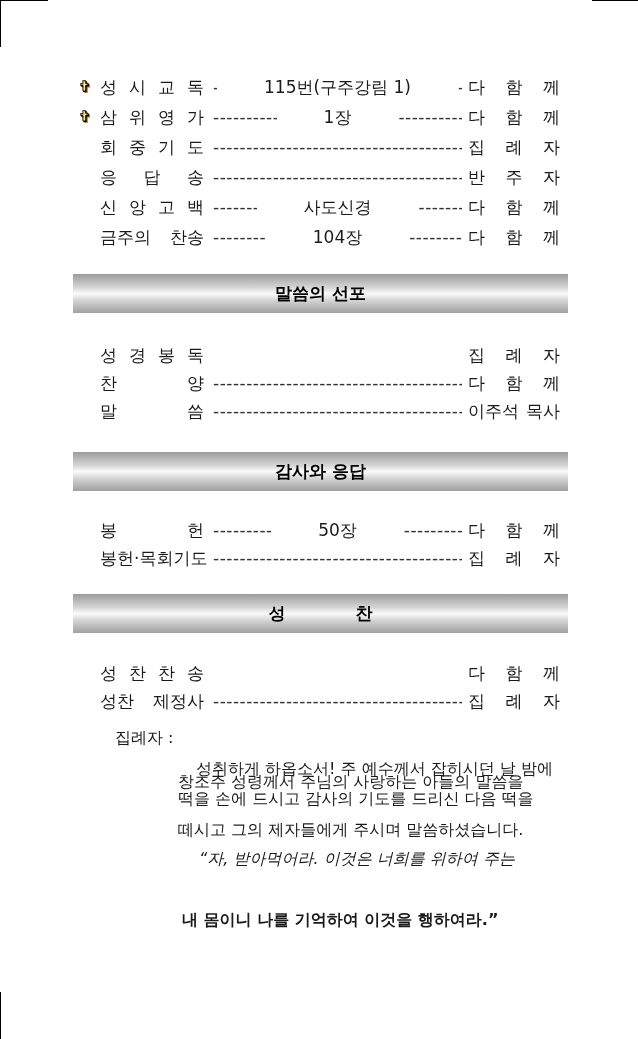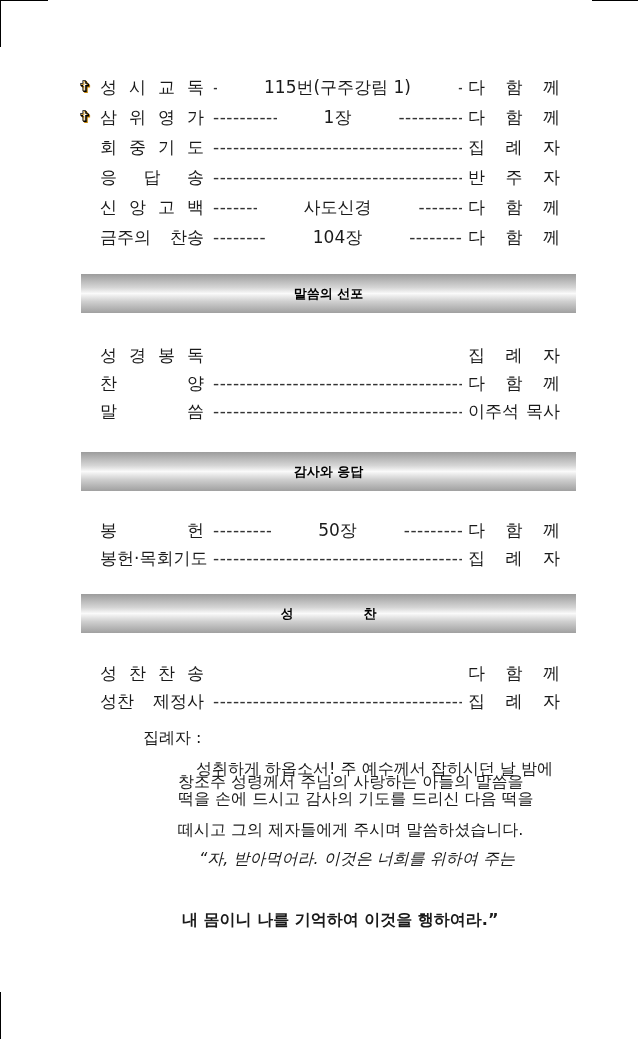--- a/index.html
+++ b/index.html
@@ -8,23 +8,23 @@
   .crop { position:absolute; background:#000; }
   .row { position:absolute; left:76px; width:488px; height:26px; font-size:17px; line-height:26px; white-space:nowrap; }
   .cross { position:absolute; left:0; top:0; width:18px; text-align:center; font-weight:bold; font-size:16px; color:#000;
            text-shadow:1px 1px 0 #c08000; }
   .label { position:absolute; left:24px; top:0; width:104px; display:flex; justify-content:space-between; }
   .middle { position:absolute; left:137px; width:249px; top:0; display:flex; align-items:center; overflow:hidden;gap:39px; }
   .dash { flex:1; overflow:hidden; height:26px; letter-spacing:0.5px; color:#333; }
   .dash::before { content:"--------------------------------------------------------------------------------"; }
   .mtext { padding:0 8px; }
   .role { position:absolute; right:4px; top:0; width:92px; display:flex; justify-content:space-between; }
-  .banner { position:absolute; left:81px; width:495px; height:39px;
+  .banner { position:absolute; left:73px; width:495px; height:39px;
             background:linear-gradient(to bottom,#9c9c9c 0%,#d6d6d6 35%,#fafafa 50%,#d0d0d0 70%,#a0a0a0 100%);
-            display:flex; align-items:center; justify-content:center; font-weight:bold; font-size:13px; color:#000; }
+            display:flex; align-items:center; justify-content:center; font-weight:bold; font-size:17px; color:#000; }
   .banner .sp { display:inline-block; }
   .para { position:absolute; font-size:16px; line-height:31px; white-space:nowrap; }
 </style>
 </head>
 <body>
 
 <div class="crop" style="left:0;top:0;width:48px;height:1px;"></div>
 <div class="crop" style="left:0;top:0;width:1px;height:47px;"></div>
 <div class="crop" style="left:592px;top:0;width:46px;height:1px;"></div>
 <div class="crop" style="left:0;top:992px;width:1px;height:47px;"></div>
@@ -228,20 +228,20 @@
       </div>
       <div class="middle">
         <span class="dash"></span>
       </div>
       <div class="role">
         <span>집</span>
         <span>례</span>
         <span>자</span>
       </div>
     </div>
-    <div class="para" style="left: 115px; top: 722px; margin-left: 28px;">집례자 :</div>
+    <div class="para" style="left: 115px; top: 722px;">집례자 :</div>
     <div class="para" style="left: 178px; top: 722px; margin-top: 44px;">창조주 성령께서 주님의 사랑하는 아들의 말씀을</div>
     <div class="para" style="left: 196px; top: 752.5px;">성취하게 하옵소서! 주 예수께서 잡히시던 날 밤에</div>
     <div class="para" style="left: 178px; top: 783px;">떡을 손에 드시고 감사의 기도를 드리신 다음 떡을</div>
     <div class="para" style="left: 178px; top: 813.5px;">떼시고 그의 제자들에게 주시며 말씀하셨습니다.</div>
     <div class="para" style="left: 199px; top: 843px; font-style: italic;">“자, 받아먹어라. 이것은 너희를 위하여 주는</div>
     <div class="para" style="left: 182px; top: 904px; font-weight: bold;">내 몸이니 나를 기억하여 이것을 행하여라.”</div>
   </div>
 
 </body></html>

